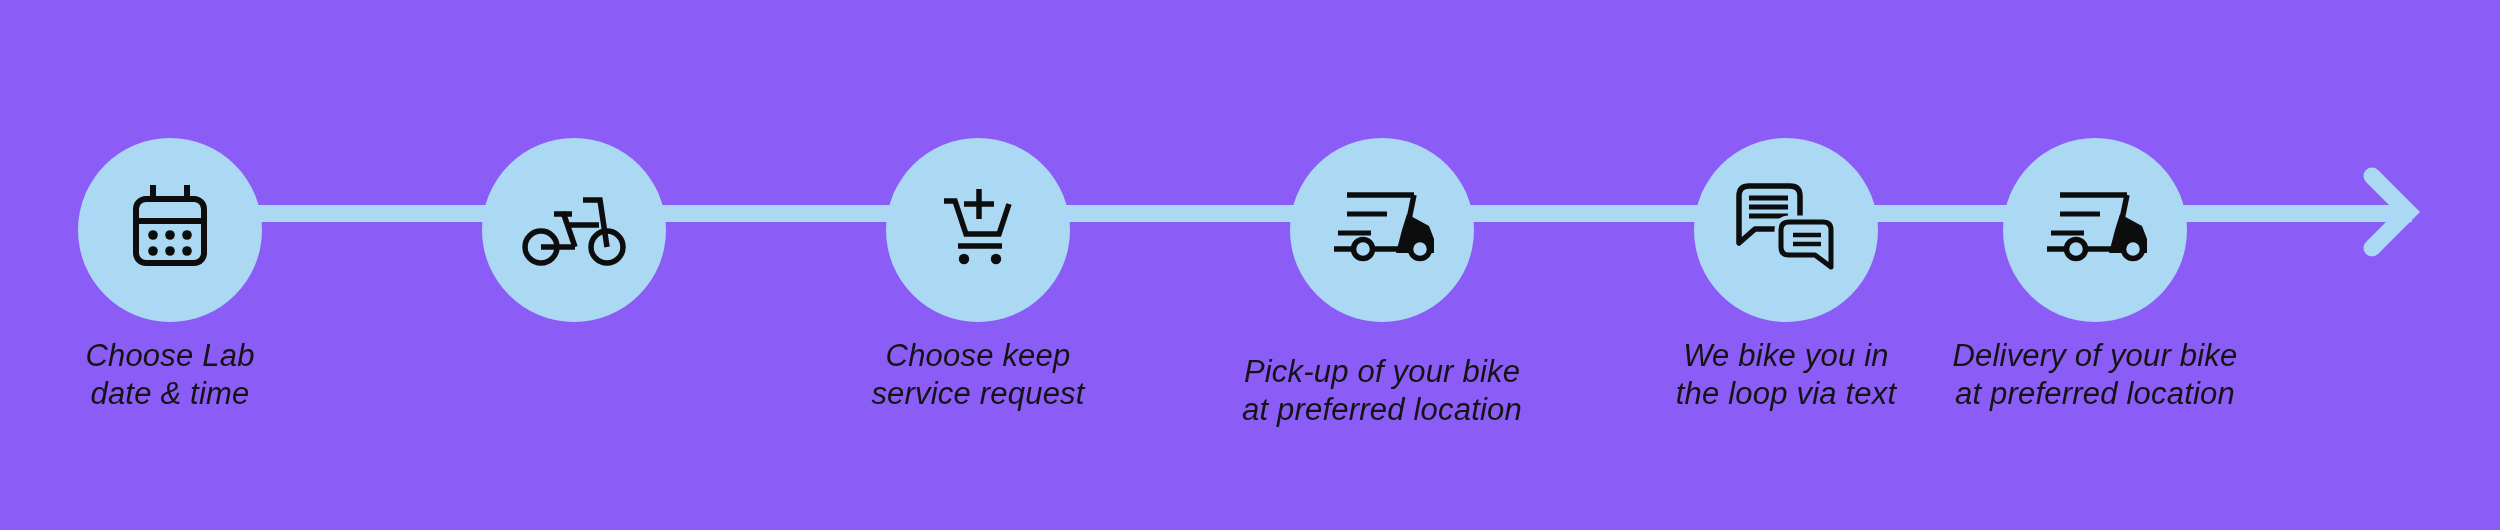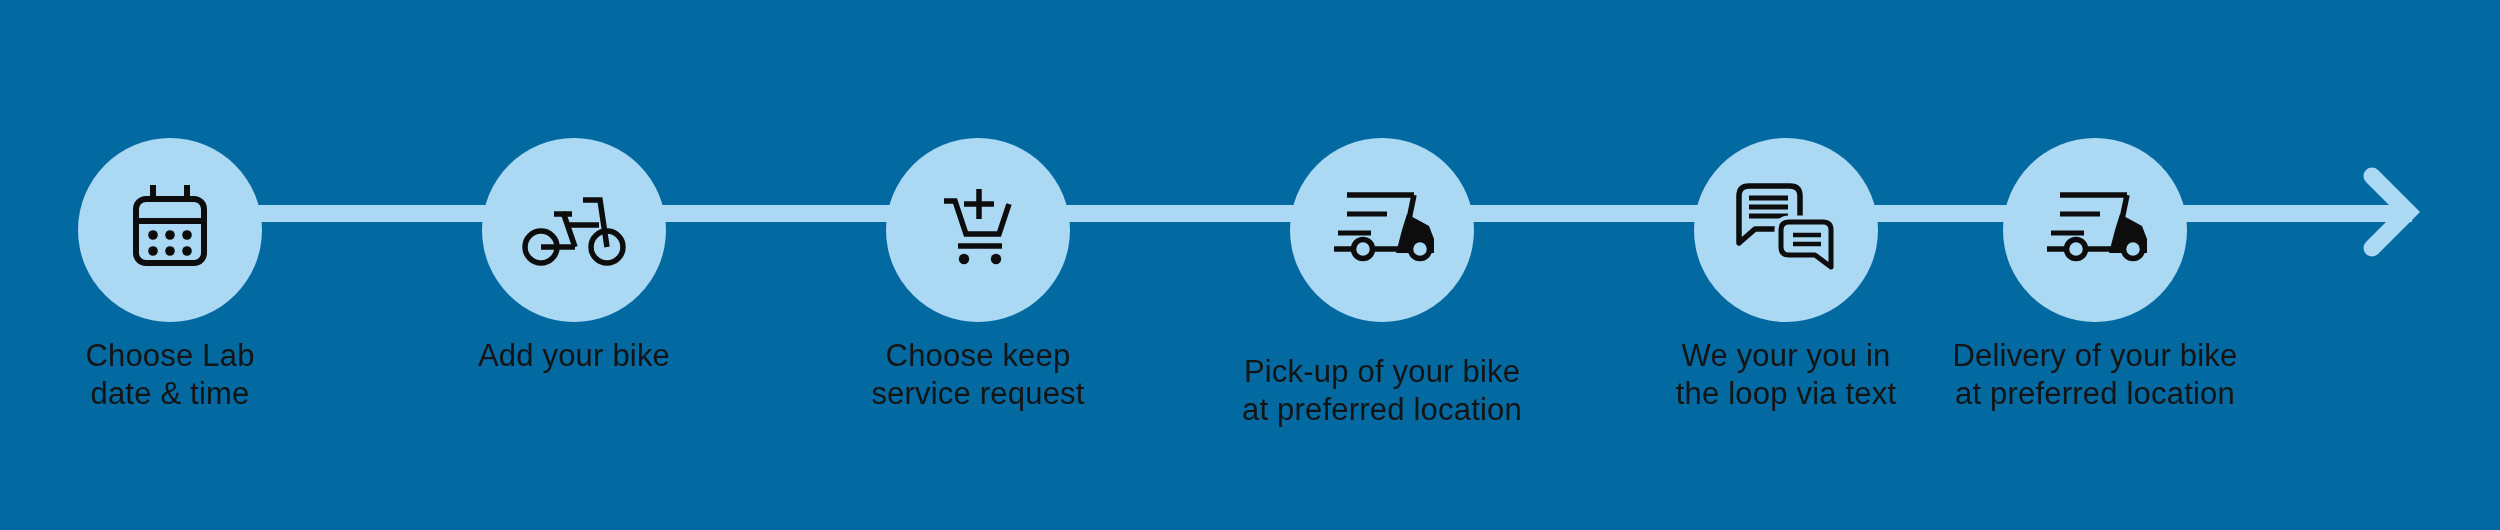--- a/index.html
+++ b/index.html
@@ -52,21 +52,21 @@
     line-height:38px;
     color:var(--ink);
     text-align:center;
     white-space:pre-line;
     letter-spacing:0.2px;
   }
 </style>
 </head>
 <body>
 
-<div class="canvas" style="background: #0369a1;">
+<div class="canvas" style="background: #8b5cf6; font-style: italic;">
   <div class="track"></div>
   <svg class="arrowhead" width="95" height="110" viewBox="0 0 95 110" fill="none">
     <polyline points="30,16 66,52 30,88" stroke="currentColor" stroke-width="17" stroke-linecap="round" stroke-linejoin="miter"></polyline>
   </svg>
   <div id="steps-host">
       <div class="step" style="left: -28px;">
     <div class="circle">
           <svg width="76" height="84" viewBox="0 0 76 84" fill="none">
     <line x1="21" y1="0" x2="21" y2="16" stroke="currentColor" stroke-width="6"></line>
     <line x1="55" y1="0" x2="55" y2="16" stroke="currentColor" stroke-width="6"></line>
@@ -88,21 +88,20 @@
           <svg width="104" height="78" viewBox="0 0 104 78" fill="none">
     <circle cx="19" cy="59" r="16" stroke="currentColor" stroke-width="5.5"></circle>
     <circle cx="85" cy="59" r="16" stroke="currentColor" stroke-width="5.5"></circle>
     <line x1="19" y1="59" x2="53" y2="59" stroke="currentColor" stroke-width="5.5"></line>
     <line x1="41" y1="24" x2="53" y2="59" stroke="currentColor" stroke-width="5.5"></line>
     <line x1="32" y1="26" x2="50" y2="26" stroke="currentColor" stroke-width="5.5"></line>
     <line x1="44" y1="37" x2="77" y2="37" stroke="currentColor" stroke-width="5.5"></line>
     <polyline points="61,12 78,12 85,59" stroke="currentColor" stroke-width="5.5"></polyline>
   </svg>
         </div>
-    <div class="label">Add your bike</div>
   </div>
       <div class="step" style="left: 780px;">
     <div class="circle">
           <svg width="74" height="80" viewBox="0 0 74 80" fill="none">
     <line x1="38" y1="2" x2="38" y2="32" stroke="currentColor" stroke-width="5.5"></line>
     <line x1="23" y1="17" x2="53" y2="17" stroke="currentColor" stroke-width="5.5"></line>
     <polyline points="3,14 14,14 25,47 58,47 68,17" stroke="currentColor" stroke-width="5.5"></polyline>
     <line x1="17" y1="59" x2="61" y2="59" stroke="currentColor" stroke-width="5.5"></line>
     <circle cx="23" cy="72" r="5.2" fill="currentColor"></circle>
     <circle cx="55" cy="72" r="5.2" fill="currentColor"></circle>
@@ -133,21 +132,21 @@
     <path d="M13,3 H54 Q64,3 64,13 V36 Q64,46 54,46 H19 L3,60 V13 Q3,3 13,3 Z" style="fill:var(--accent)" stroke="currentColor" stroke-width="5.5" stroke-linejoin="round"></path>
     <line x1="13" y1="15" x2="52" y2="15" stroke="currentColor" stroke-width="5"></line>
     <line x1="13" y1="24" x2="52" y2="24" stroke="currentColor" stroke-width="5"></line>
     <line x1="13" y1="33" x2="52" y2="33" stroke="currentColor" stroke-width="5"></line>
     <path d="M53,39 H87 Q95,39 95,47 V84 L79,72 H53 Q45,72 45,64 V47 Q45,39 53,39 Z" style="fill:var(--accent);stroke:var(--accent)" stroke-width="13" stroke-linejoin="round"></path>
     <path d="M53,39 H87 Q95,39 95,47 V84 L79,72 H53 Q45,72 45,64 V47 Q45,39 53,39 Z" style="fill:var(--accent)" stroke="currentColor" stroke-width="5" stroke-linejoin="round"></path>
     <line x1="57" y1="52" x2="85" y2="52" stroke="currentColor" stroke-width="4.5"></line>
     <line x1="57" y1="61" x2="85" y2="61" stroke="currentColor" stroke-width="4.5"></line>
   </svg>
         </div>
-    <div class="label">We your you in
+    <div class="label">We bike you in
 the loop via text</div>
   </div>
       <div class="step" style="left: 1897px;">
     <div class="circle">
           <svg width="114" height="70" viewBox="0 0 114 70" fill="none">
     <line x1="22" y1="3" x2="89" y2="3" stroke="currentColor" stroke-width="5.5"></line>
     <line x1="89" y1="3" x2="81" y2="42" stroke="currentColor" stroke-width="5.5"></line>
     <line x1="22" y1="22" x2="62" y2="22" stroke="currentColor" stroke-width="5"></line>
     <line x1="13" y1="41" x2="46" y2="41" stroke="currentColor" stroke-width="5"></line>
     <line x1="9" y1="57" x2="96" y2="57" stroke="currentColor" stroke-width="5.5"></line>

